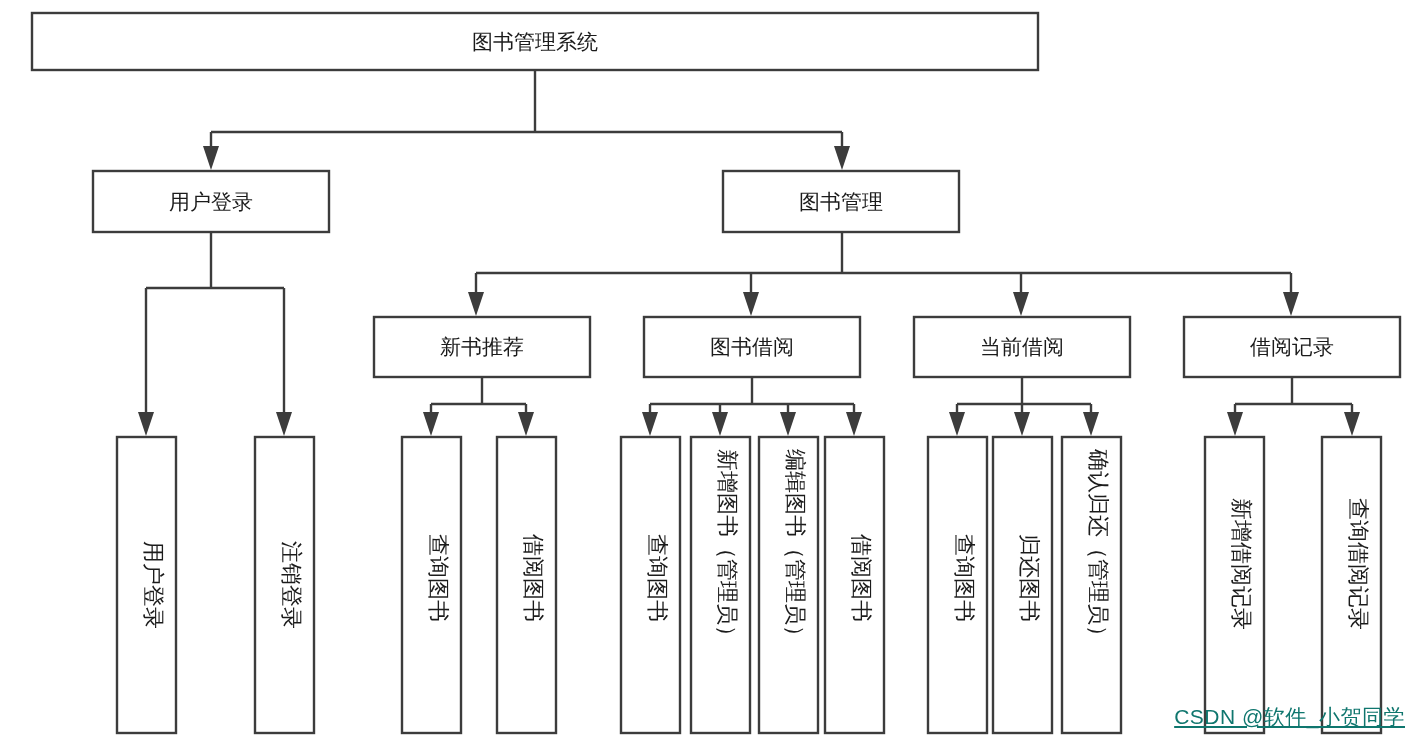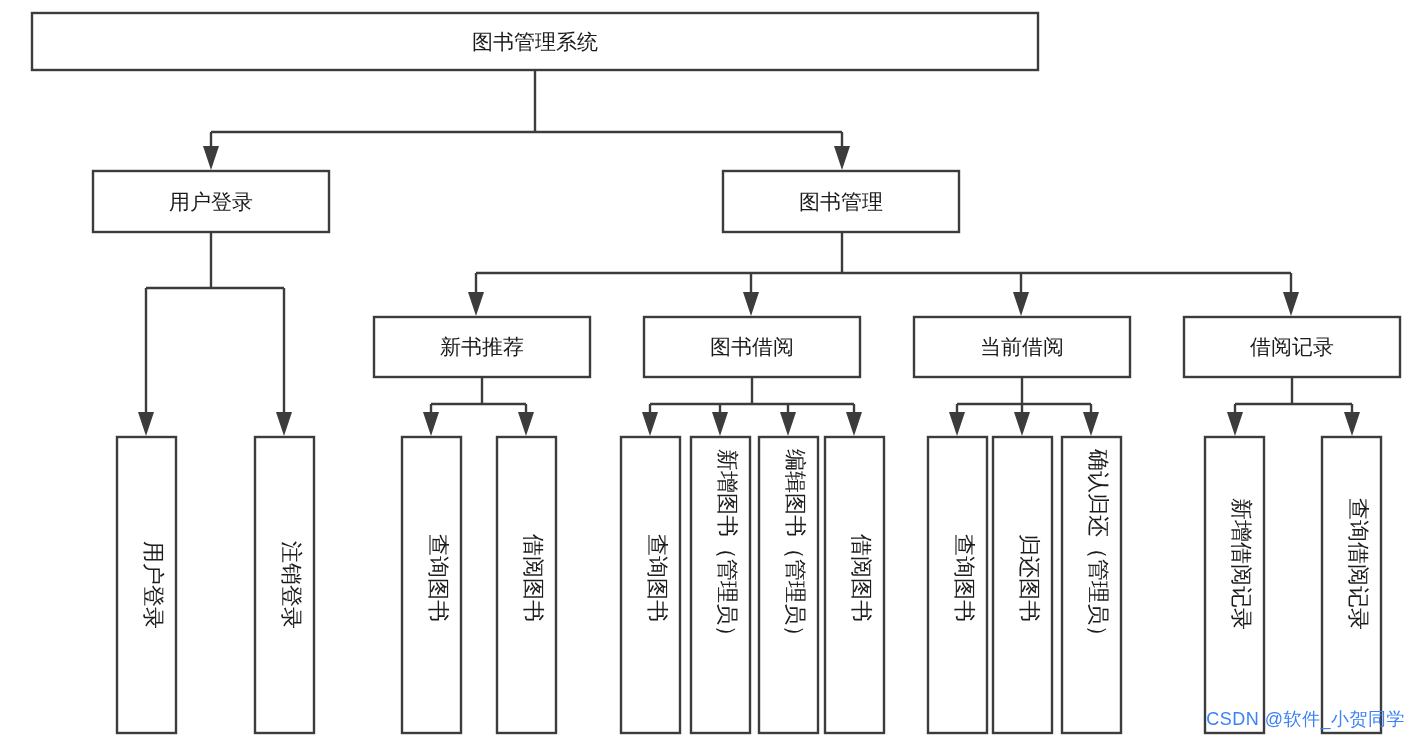--- a/index.html
+++ b/index.html
@@ -52,25 +52,26 @@
   }
   .arrow-head {
     fill: #3c3c3c;
     stroke: none;
   }
   .watermark {
     position: absolute;
     right: 12px;
     bottom: 6px;
     font-family: "Liberation Sans", "DejaVu Sans", sans-serif;
-    font-size: 18px;
-    color: #3b82f6;
+    font-size: 21px;
+    color: #0f766e;
     white-space: nowrap;
     letter-spacing: 0.5px;
     user-select: none;
+    text-decoration: underline;
   }
 </style>
 </head>
 <body>
 
 <div id="diagram-root">
 
   <svg class="flow" viewBox="0 0 1405 747" xmlns="http://www.w3.org/2000/svg">
 
     <g>

